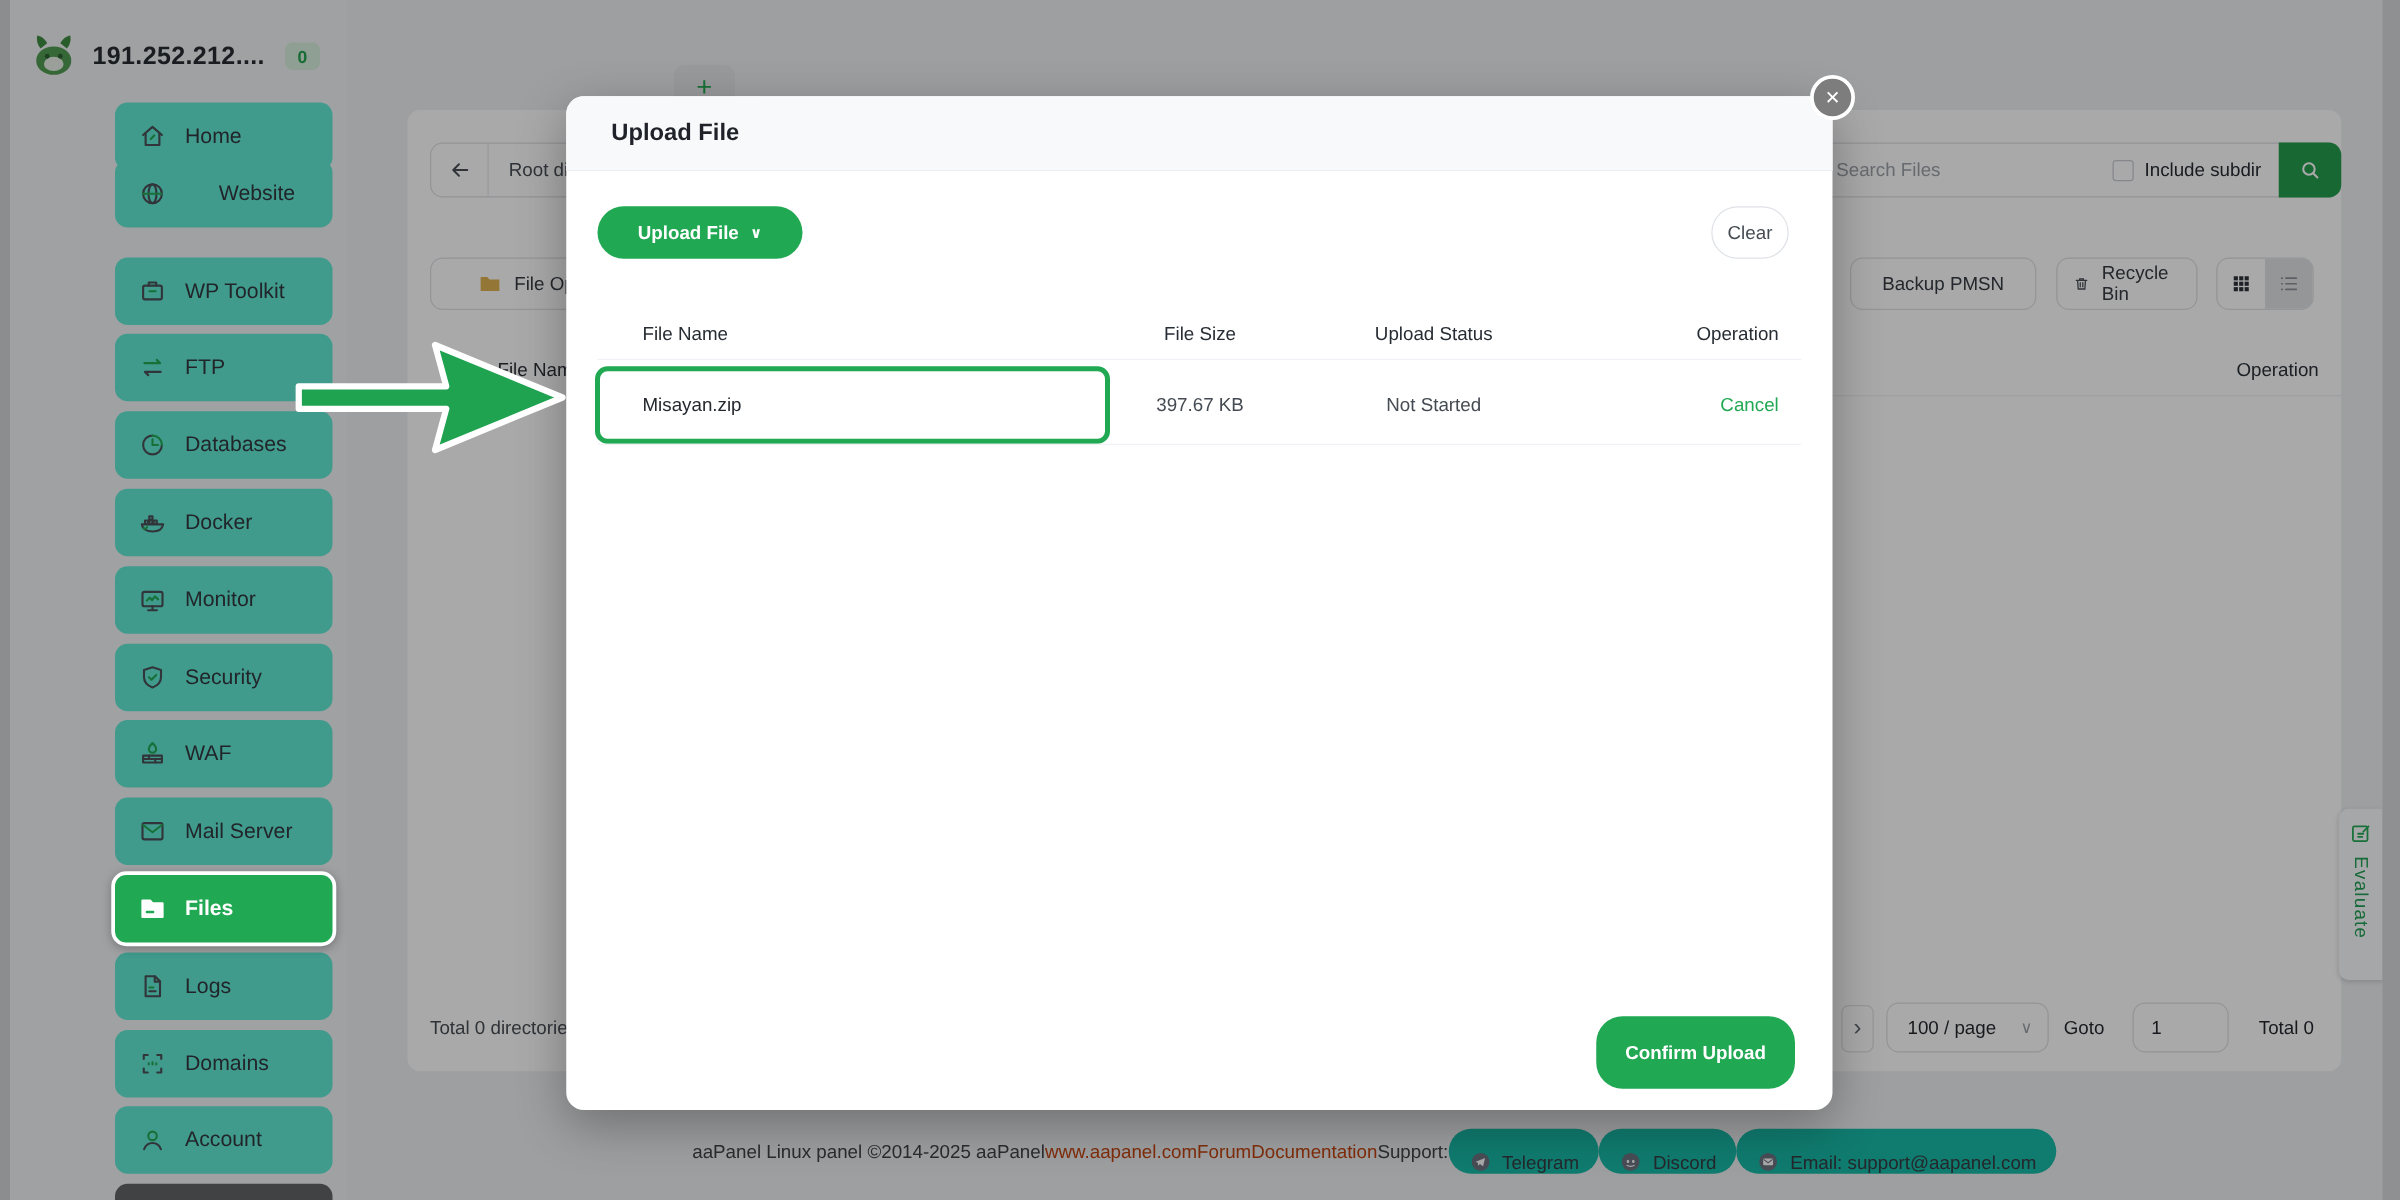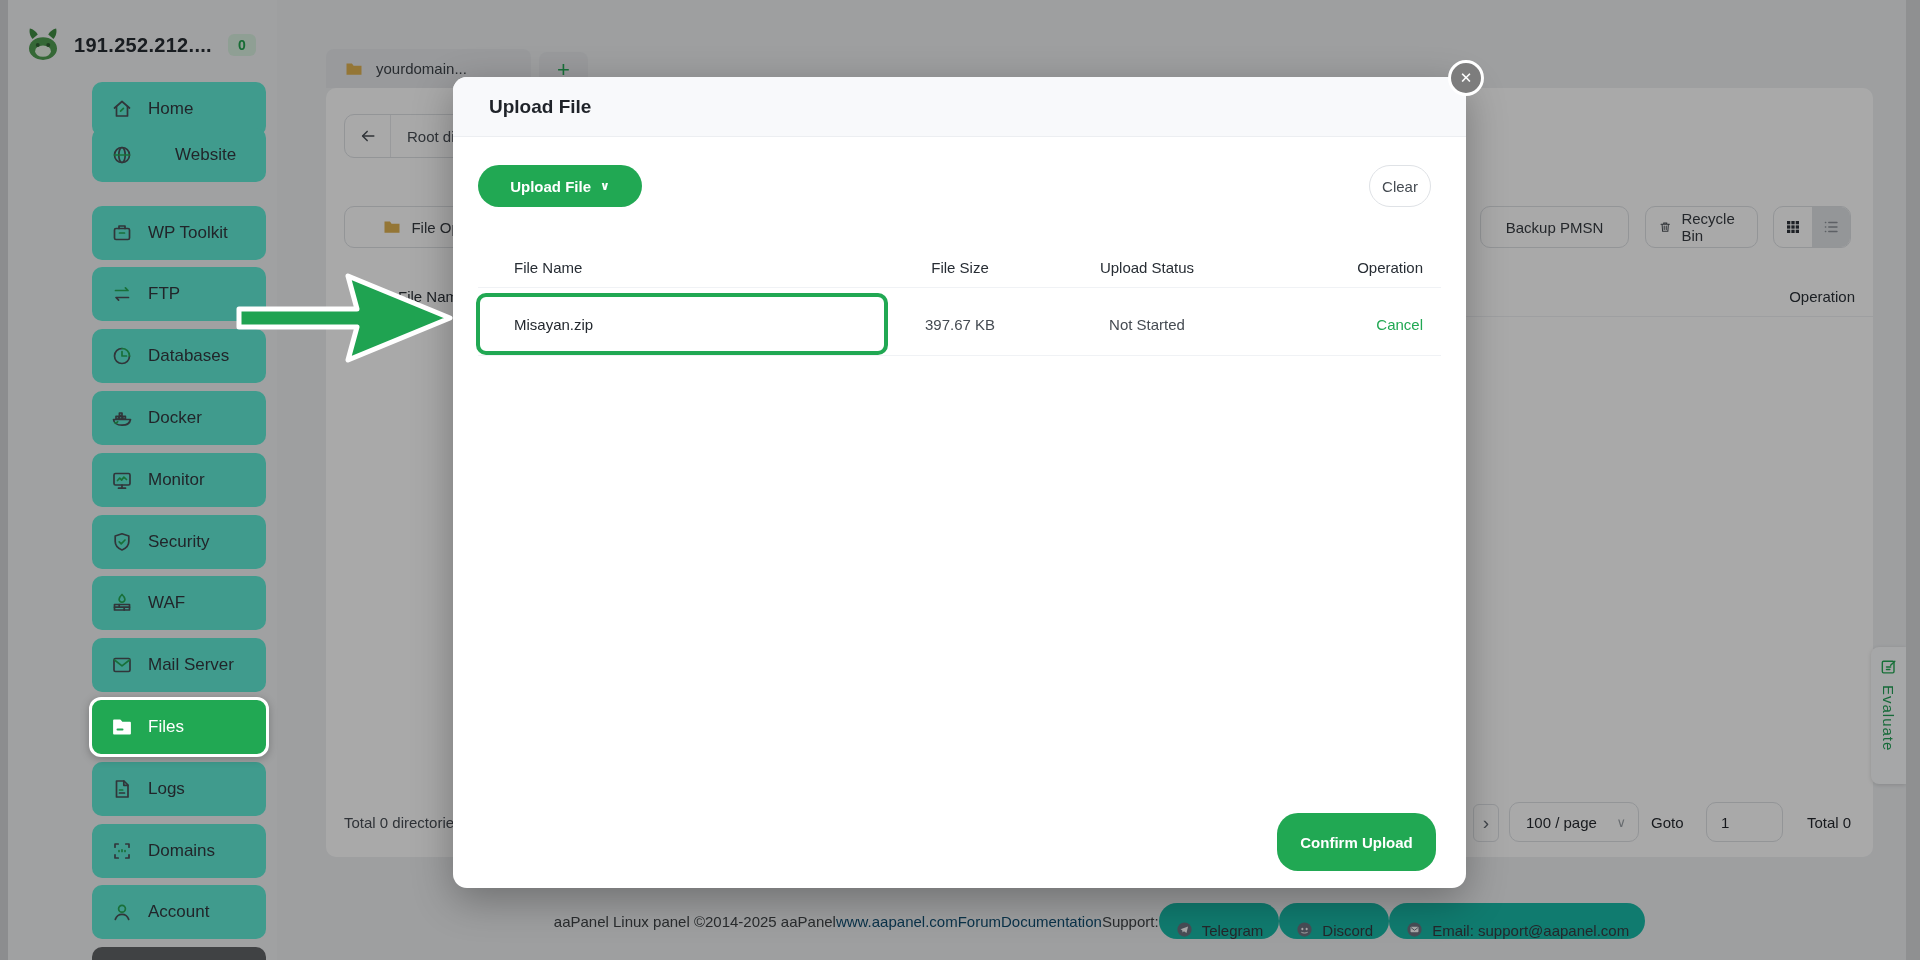--- a/index.html
+++ b/index.html
@@ -11,21 +11,21 @@
   .scrollbar { position:absolute; right:0; top:0; width:14px; height:960px; background:#d7d9db; }
 
   
   .sidebar { position:absolute; left:8px; top:0; width:269px; height:960px; background:#f2f3f5; }
   .logo-row { position:absolute; left:14px; top:24px; display:flex; align-items:center; gap:10px; }
   .logo-row .ip { font-size:20px; font-weight:bold; color:#23282e; letter-spacing:.3px; }
   .badge { margin-left:6px; background:#d7f0df; color:#1fa24c; font-size:14px; font-weight:bold; padding:3px 10px; border-radius:6px; }
   .side-item { position:absolute; left:84px; width:174px; height:54px; background:#5eead4; border-radius:10px; display:flex; align-items:center; gap:14px; padding-left:18px; cursor:pointer; }
   .side-item .lbl { font-size:17px; color:#2f353c; }
   .side-item.active { left:81px; width:180px; height:60px; background:#21a853; border:3px solid #fff; border-radius:12px; z-index:60; box-shadow:0 2px 8px rgba(0,0,0,.25); }
-  .side-item.active .lbl { color:#fff; font-weight:normal; }
+  .side-item.active .lbl { color:#fff; font-weight:bold; }
   .side-item.stub { background:#5f6265; }
   .icon24 { width:24px; height:24px; display:inline-flex; }
 
   
   .tab { position:absolute; left:326px; top:49px; width:205px; height:39px; background:#e7e9ec; border-radius:8px 8px 0 0; display:flex; align-items:center; gap:12px; padding-left:18px; font-size:15px; color:#3a3f45; }
   .tab-add { position:absolute; left:539px; top:52px; width:49px; height:35px; background:#e7e9ec; border-radius:8px; color:#21a853; font-size:22px; display:flex; align-items:center; justify-content:center; }
   .card { position:absolute; left:326px; top:88px; width:1547px; height:769px; background:#fff; border-radius:10px; }
 
   .rootbar { position:absolute; left:344px; top:114px; width:290px; height:44px; background:#fff; border:1px solid #dde0e4; border-radius:10px; display:flex; align-items:center; }
   .rootbar .backbox { width:46px; height:100%; display:flex; align-items:center; justify-content:center; border-right:1px solid #e6e9ec; }
@@ -49,21 +49,21 @@
 
   .total-sum { position:absolute; left:344px; top:814px; font-size:15px; color:#454b52; }
   .pg-next { position:absolute; left:1473px; top:804px; width:26px; height:38px; border:1px solid #dfe2e6; border-radius:6px; background:#fff; color:#606770; font-size:19px; display:flex; align-items:center; justify-content:center; }
   .pg-size { position:absolute; left:1509px; top:802px; width:130px; height:40px; border:1px solid #dde0e4; border-radius:10px; background:#fff; display:flex; align-items:center; font-size:15px; color:#1f2329; padding:0 12px 0 16px; }
   .pg-size .chev { margin-left:auto; color:#9aa0a6; font-size:13px; }
   .pg-goto { position:absolute; left:1651px; top:814px; font-size:15px; color:#1f2329; }
   .pg-input { position:absolute; left:1706px; top:802px; width:77px; height:40px; border:1px solid #dde0e4; border-radius:10px; background:#fff; font-size:15px; color:#1f2329; padding-left:14px; font-family:inherit; outline:none; }
   .pg-total { position:absolute; left:1807px; top:814px; font-size:15px; color:#1f2329; }
 
   .footer { position:absolute; left:326px; top:903px; width:1547px; display:flex; align-items:center; justify-content:center; gap:0; font-size:15px; color:#3c4043; }
-  .footer .link { color:#0c4a6e;text-align:center; }
+  .footer .link { color:#c2410c;text-align:center; }
   .pill { height:36px; border-radius:18px; background:#14b8a6; display:flex; align-items:flex-end; gap:8px; padding:0 16px; color:#33383e; }
 
   .evaluate { position:absolute; left:1871px; top:647px; width:35px; height:137px; background:#fbfcfd; border-radius:8px 0 0 8px; box-shadow:0 1px 4px rgba(0,0,0,.15); display:flex; flex-direction:column; align-items:center; padding-top:10px; gap:8px; }
   .evaluate .vtext { writing-mode:vertical-rl; font-size:15px; color:#1e9e53; letter-spacing:1px; }
 
   
   .overlay { position:absolute; inset:0; background:rgba(10,10,10,.35); z-index:50; }
   .arrow-ann { position:absolute; left:235px; top:270px; z-index:80; }
 
   
@@ -240,42 +240,45 @@
               <circle cx="12" cy="8.7" r="3.4" stroke="#21a853"></circle>
               <path d="M5.3 19.4c1.2-3.4 3.7-5 6.7-5s5.5 1.6 6.7 5"></path>
             </svg>
           </span>
           <span class="lbl">Account</span>
         </div>
         <div class="side-item stub" style="top: 947.2px;"></div>
       </nav>
   </aside>
 
-  <div class="tab">
-    <span class="icon24" style="width:20px;height:20px">
-      <svg viewBox="0 0 24 24" width="20" height="20">
-          <path d="M3 5.5h6.5l2 2.5H21v11H3z" fill="#dfb14f"></path>
-        </svg>
-    </span>
-    <span>yourdomain...</span>
-  </div>
   <div class="tab-add">+</div>
 
   <div class="card"></div>
 
   <div class="rootbar">
     <span class="backbox">
       <svg viewBox="0 0 24 24" width="20" height="20" fill="none" stroke="#454b52" stroke-width="1.8" stroke-linecap="round" stroke-linejoin="round">
           <path d="M19 12H6"></path>
           <path d="m11 6.5-5.5 5.5L11 17.5"></path>
         </svg>
     </span>
     <span class="path">Root dir</span>
   </div>
 
+  <div class="searchbar">
+    <input type="text" placeholder="Search Files" style="">
+    <span class="checkbox"></span>
+    <span class="subdir-lbl">Include subdir</span>
+    <span class="search-btn">
+      <svg viewBox="0 0 24 24" width="20" height="20" fill="none" stroke="#fff" stroke-width="2" stroke-linecap="round">
+          <circle cx="11" cy="11" r="5.5"></circle>
+          <path d="m15.5 15.5 3.6 3.6"></path>
+        </svg>
+    </span>
+  </div>
 
   <div class="toolbtn" style="left:344px;width:200px">
     <span class="icon24" style="width:20px;height:20px">
       <svg viewBox="0 0 24 24" width="20" height="20">
           <path d="M3 5.5h6.5l2 2.5H21v11H3z" fill="#dfb14f"></path>
         </svg>
     </span>
     <span>File Operation</span>
   </div>
   <div class="toolbtn" style="left:1480px;width:149px">

